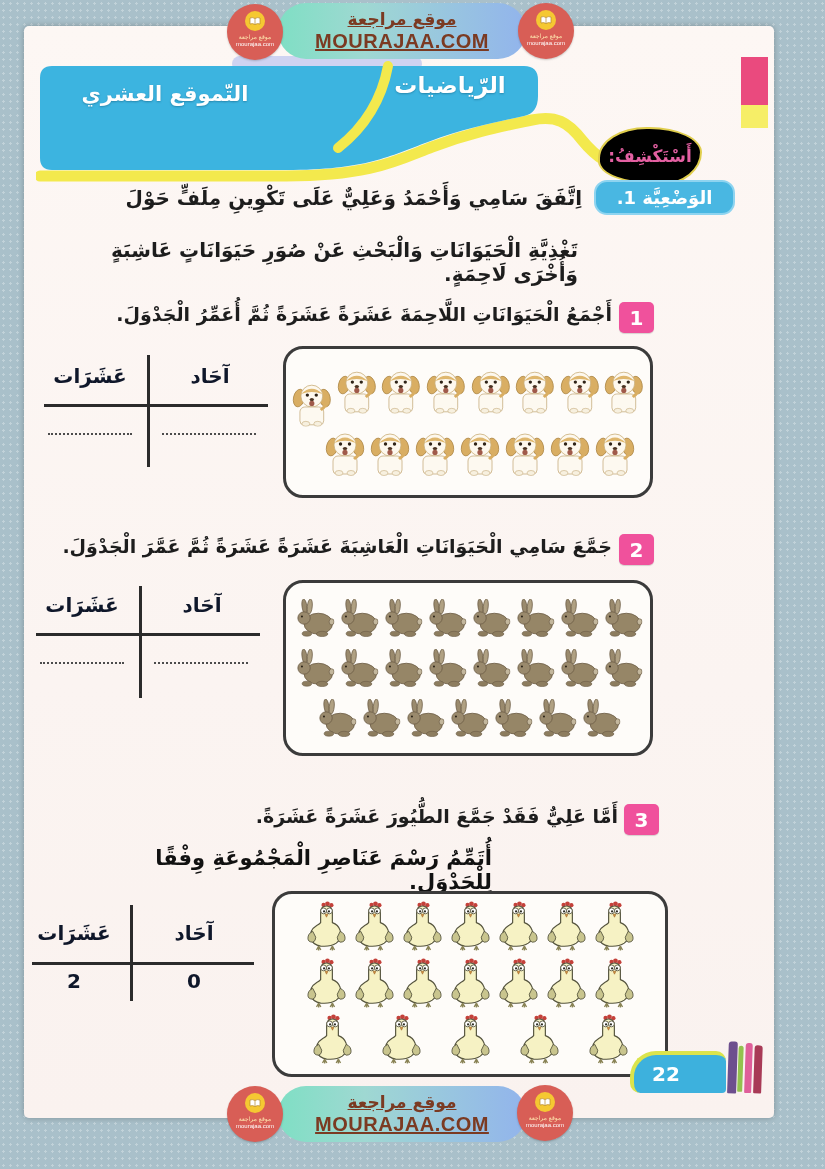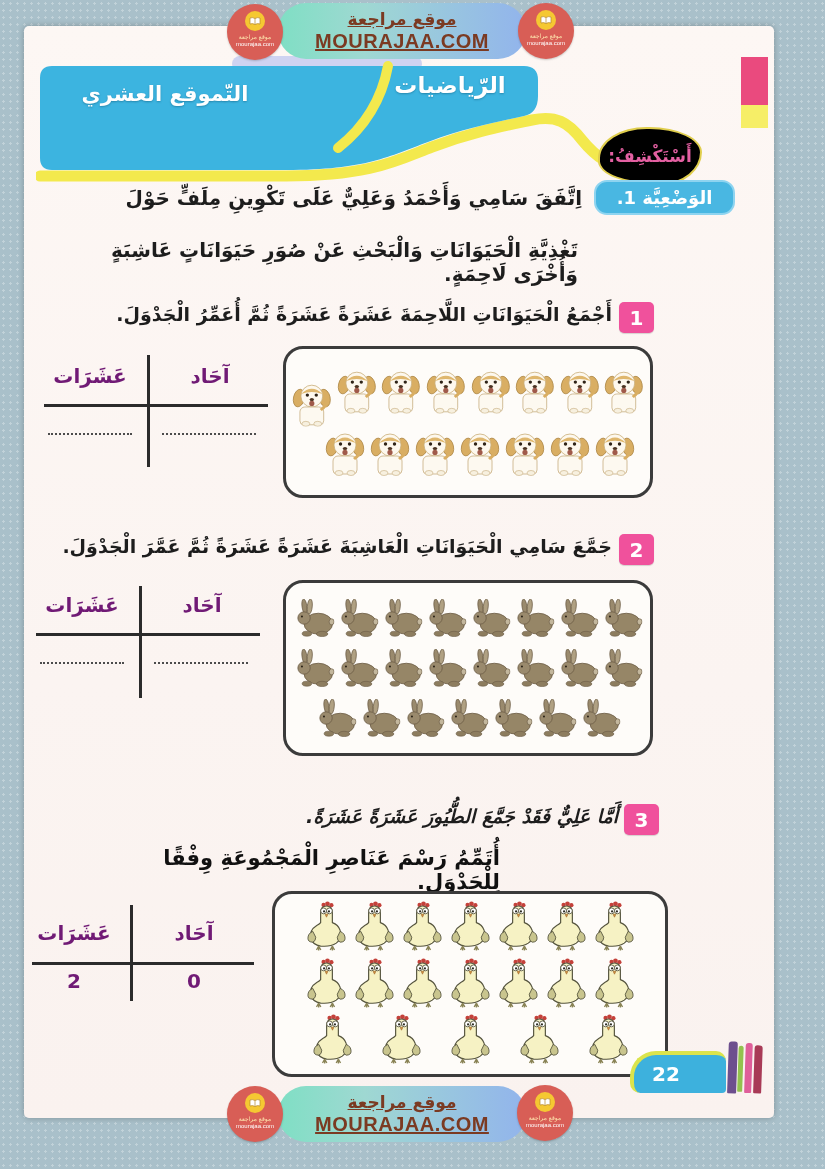--- a/index.html
+++ b/index.html
@@ -64,27 +64,27 @@
   .ex-badge{
     width:35px;height:31px;background:#f0519c;border-radius:5px;
     display:flex;align-items:center;justify-content:center;color:#fff;font-weight:bold;font-size:20px;
     box-shadow:0 1px 1px rgba(0,0,0,.15);
   }
   .ex1-badge{left:619px;top:302px;}
   .ex2-badge{left:619px;top:534px;}
   .ex3-badge{left:624px;top:804px;}
   .ex1-text{left:52px;top:303px;width:560px;font-size:19px;}
   .ex2-text{left:28px;top:535px;width:584px;font-size:19px;}
-  .ex3-text{left:186px;top:805px;width:432px;font-size:19px;font-style:italic;}
-  .ex3-text2{left:100px;top:846px;width:400px;font-size:21px;color:#111;}
+  .ex3-text{left:186px;top:805px;width:432px;font-size:19px;}
+  .ex3-text2{left:92px;top:846px;width:400px;font-size:21px;color:#111;}
   
   .tcross{position:absolute;}
   .tcross .vline{position:absolute;width:3px;background:#2b2b2b;}
   .tcross .hline{position:absolute;height:3px;background:#2b2b2b;}
-  .tcross .th,.tcross .td{position:absolute;direction:rtl;text-align:center;color:#701a75;font-weight:bold;font-size:20px;}
+  .tcross .th,.tcross .td{position:absolute;direction:rtl;text-align:center;color:#0f172a;font-weight:bold;font-size:20px;}
   .dots{display:block;border-bottom:2.5px dotted #4c4c4c;height:9px;margin:0 6px;}
   .tval{font-size:21px;}
   
   .ex-box{
     border:3px solid #3b3b3b;border-radius:20px;background:#fefcf9;
     display:flex;flex-direction:column;justify-content:space-evenly;
     padding:4px 6px;box-sizing:border-box;
   }
   .box1{left:283px;top:346px;width:370px;height:152px;}
   .box2{left:283px;top:580px;width:370px;height:176px;}

